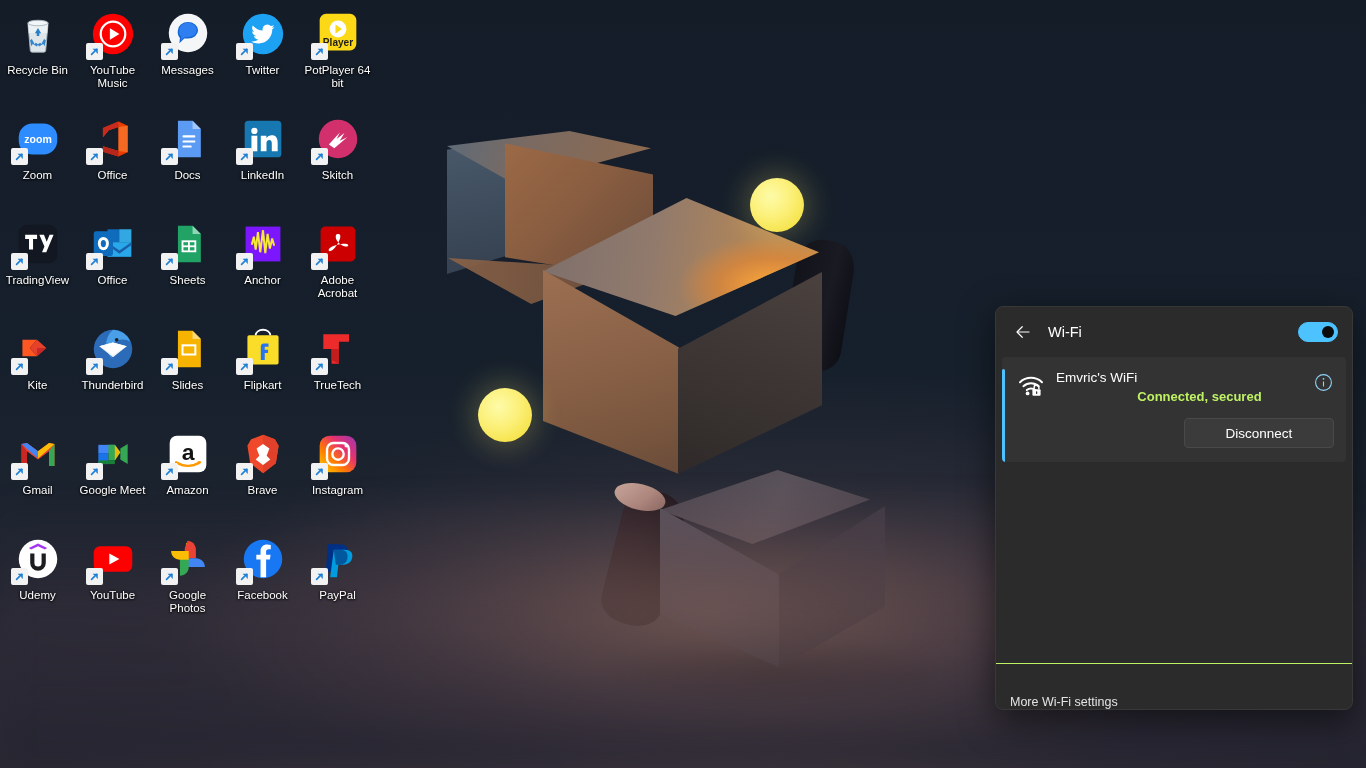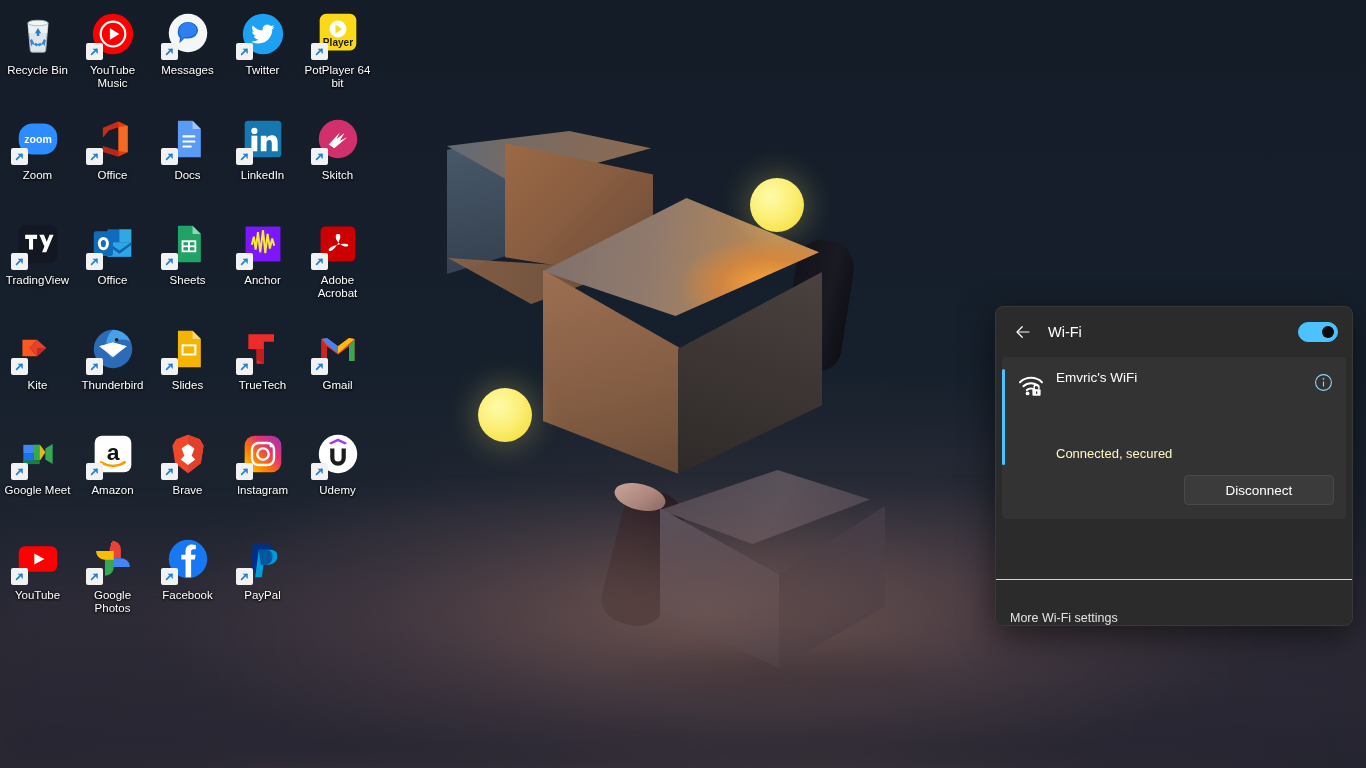--- a/index.html
+++ b/index.html
@@ -170,21 +170,21 @@
     text-align: center;
     max-width: 72px;
     text-shadow: 0 1px 2px rgba(0,0,0,0.92), 0 0 3px rgba(0,0,0,0.8);
     word-wrap: break-word;
   }
 
   
   #wifi-panel {
     position: absolute;
     left: 995px; top: 306px;
-    width: 358px; height: 320px;
+    width: 358px; height: 404px;
     background: #2b2b2b;
     border: 1px solid #383838;
     border-radius: 8px;
     box-shadow: 0 10px 34px rgba(0,0,0,0.55);
     overflow: hidden;
     display: flex; flex-direction: column;
   }
   #wifi-header {
     height: 50px;
     display: flex; align-items: center;
@@ -241,30 +241,29 @@
     padding: 12px 10px 6px 14px;
   }
   #network-wifi-icon {
     width: 30px; height: 30px;
     display: flex; align-items: center; justify-content: center;
     flex: 0 0 auto;
     margin-top: 2px;
   }
   #network-texts {
     margin-left: 10px;
-    display: flex; flex-direction: column;
+    display: flex; flex-direction: row;
     flex: 1 1 auto;
     min-width: 0;
-    gap: 48px;
   }
   #network-name {
     font-size: 13.5px; color: #ffffff; line-height: 17px;
   }
   #network-status {
-    font-size: 13px; color: #fef9c3; line-height: 18px; margin-top: 11px;
+    font-size: 13px; color: #bef264; line-height: 18px; margin-top: 19px; font-weight: bold;
   }
   #network-info-btn {
     width: 26px; height: 26px;
     display: flex; align-items: center; justify-content: center;
     flex: 0 0 auto;
     cursor: pointer; border-radius: 4px;
   }
   #network-actions {
     display: flex; justify-content: flex-end;
     padding: 6px 12px 14px 12px;
@@ -618,20 +617,36 @@
     <rect x="18" y="20" width="14" height="10" fill="none" stroke="#ffffff" stroke-width="2.2"></rect>
   </svg>
           <div class="shortcut-badge">
             <svg viewBox="0 0 16 16">
               <path d="M4.4 11.6 L10.6 5.4" stroke="#1d7fd6" stroke-width="2" stroke-linecap="round"></path>
               <path d="M5.6 4.6 h6.4 v6.4 l-2-2 V6.6 h-2.4 Z" fill="#1d7fd6"></path>
             </svg>
           </div>
         </div>
         <div class="icon-label">Slides</div>
+      </div>
+      <div class="icon-cell">
+        <div class="icon-art">
+          <svg width="44" height="44" viewBox="0 0 48 48">
+    <rect x="7" y="9" width="34" height="32" rx="2" fill="#f9dd28"></rect>
+    <path d="M16 9 a8 6 0 0 1 16 0" fill="none" stroke="#ffffff" stroke-width="2"></path>
+    <path d="M22 18 h8 v3.6 h-4.1 v3.1 h3.6 v3.6 h-3.6 V36 h-4.3 V21.6 c0-2.3 1.2-3.6 3.4-3.6Z" fill="#2874f0"></path>
+  </svg>
+          <div class="shortcut-badge">
+            <svg viewBox="0 0 16 16">
+              <path d="M4.4 11.6 L10.6 5.4" stroke="#1d7fd6" stroke-width="2" stroke-linecap="round"></path>
+              <path d="M5.6 4.6 h6.4 v6.4 l-2-2 V6.6 h-2.4 Z" fill="#1d7fd6"></path>
+            </svg>
+          </div>
+        </div>
+        <div class="icon-label">Flipkart</div>
       </div>
       <div class="icon-cell">
         <div class="icon-art">
           <svg width="44" height="44" viewBox="0 0 48 48">
     <path d="M8 8 h28 v8 H25 v24 h-8 V24 H8 Z" fill="#ee2b2b"></path>
     <path d="M17 24 h8 v16 l-8-4 Z" fill="#c41d1d"></path>
   </svg>
           <div class="shortcut-badge">
             <svg viewBox="0 0 16 16">
               <path d="M4.4 11.6 L10.6 5.4" stroke="#1d7fd6" stroke-width="2" stroke-linecap="round"></path>

